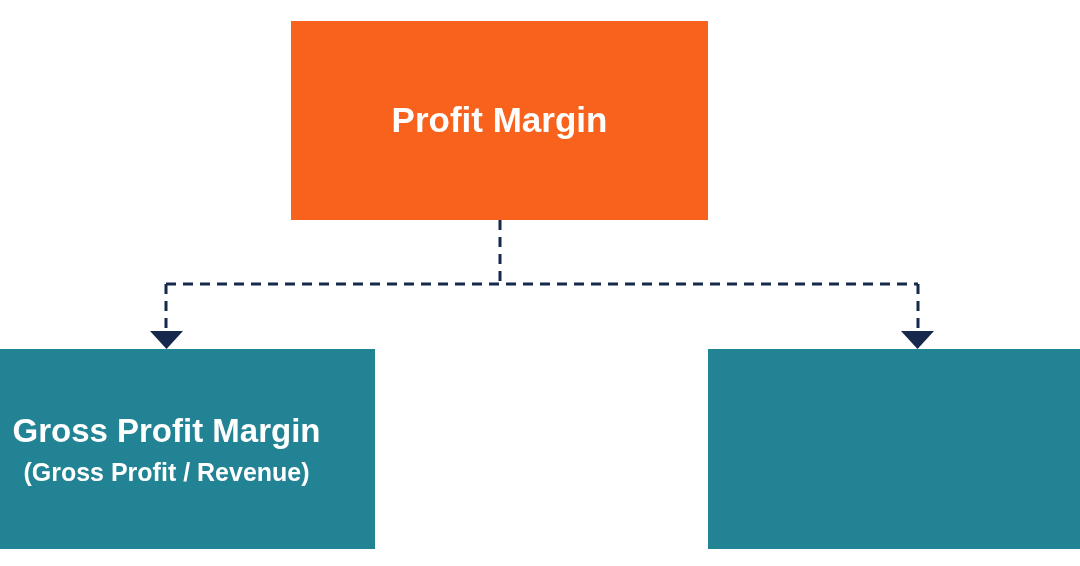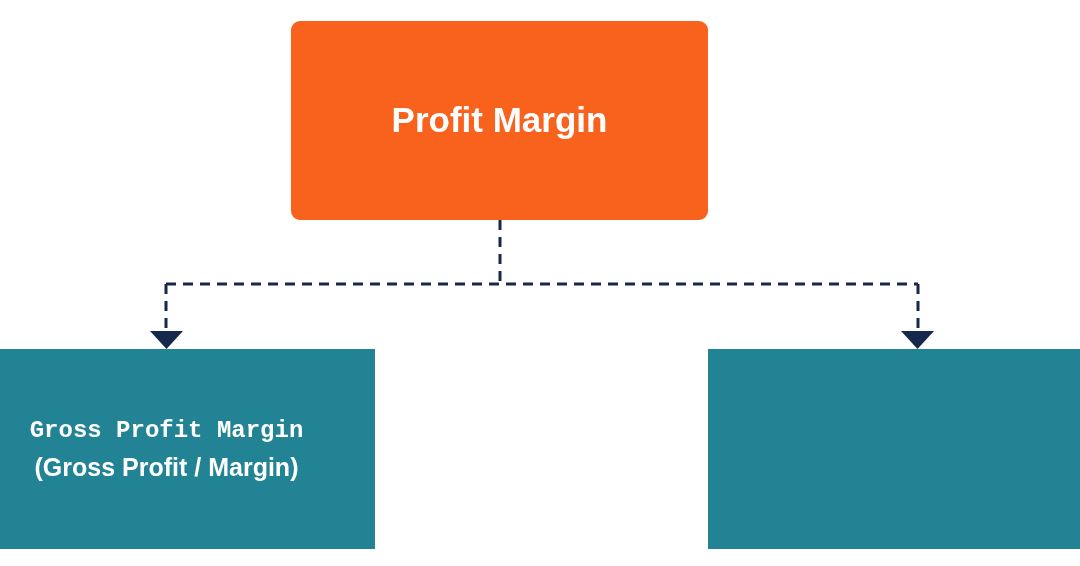--- a/index.html
+++ b/index.html
@@ -42,40 +42,38 @@
     text-align: center;
     color: var(--text, #ffffff);
     font-weight: 700;
   }
   .root-box {
     left: 291px;
     top: 21px;
     width: 417px;
     height: 199px;
     background: var(--root-box, #F8621C);
-    border-radius: 9px;
   }
   .root-label {
     font-size: 35px;
     line-height: 1.15;
   }
   .child-box {
     top: 349px;
     width: 417px;
     height: 200px;
     background: var(--child-box, #218394);
     gap: 9px;
   }
   .child-box.left { left: -42px; }
   .child-box.right { left: 708px; }
   .child-title {
-    font-size: 24px;
+    font-size: 33px;
     line-height: 1.15;
     white-space: nowrap;
-    font-family: Liberation Mono, monospace;
   }
   .child-formula {
     font-size: 25px;
     line-height: 1.1;
     white-space: nowrap;
   }
 </style>
 </head>
 <body>
 
@@ -89,19 +87,19 @@
     <polygon class="arrowhead" points="150,331 183,331 166.5,349"></polygon>
     <polygon class="arrowhead" points="901,331 934,331 917.5,349"></polygon>
   </svg>
 
   <div class="box root-box">
     <span class="root-label">Profit Margin</span>
   </div>
 
   <div class="box child-box left">
     <span class="child-title">Gross Profit Margin</span>
-    <span class="child-formula">(Gross Profit / Margin)</span>
+    <span class="child-formula">(Gross Profit / Revenue)</span>
   </div>
 
   <div class="box child-box right">
   </div>
 
 </div>
 
 </body></html>

